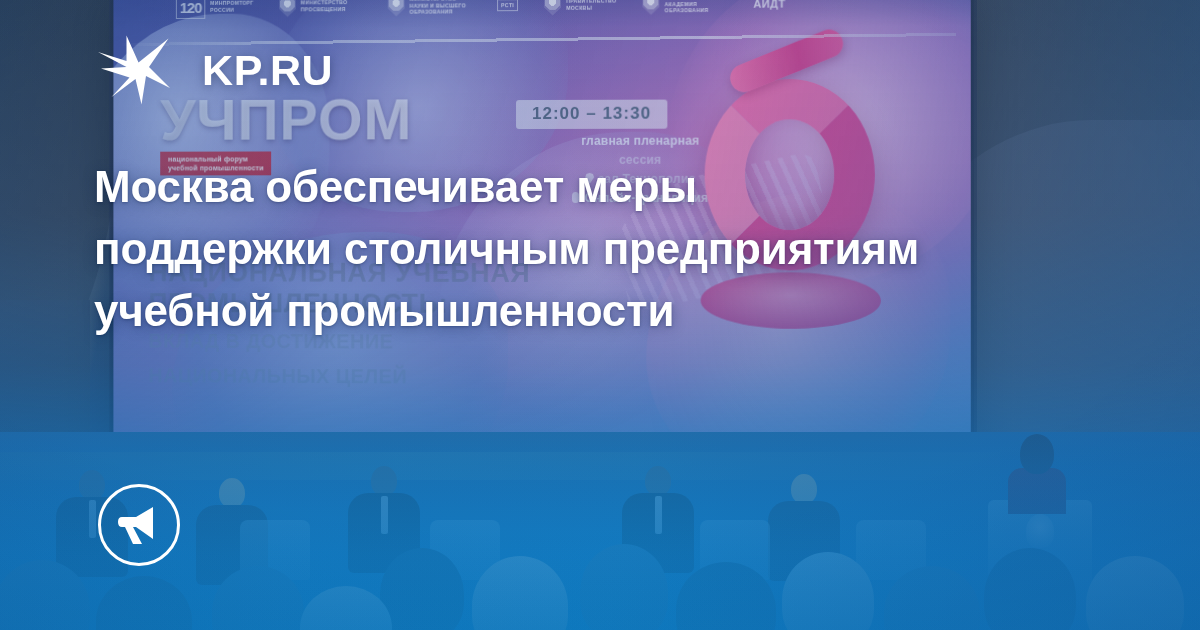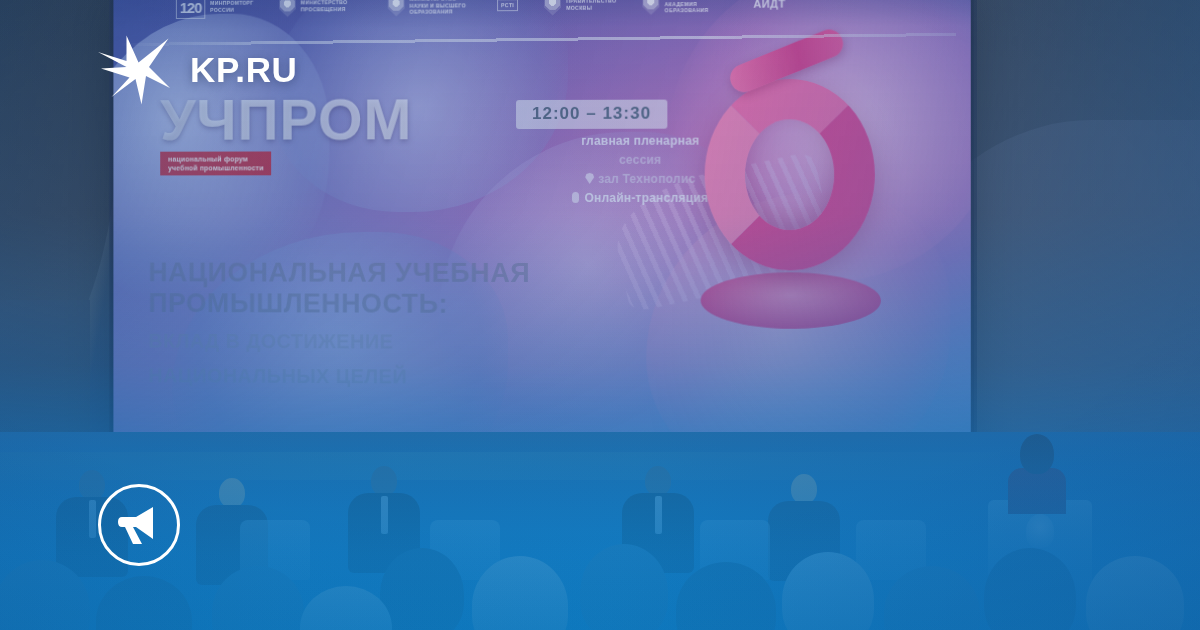--- a/index.html
+++ b/index.html
@@ -231,22 +231,23 @@
     position:absolute; inset:0;
     background:radial-gradient(130% 110% at 45% 40%, rgba(0,0,0,0) 40%, rgba(10,40,80,.22) 100%);
   }
 
   
   .ui { position:absolute; inset:0; }
 
   .brand { position:absolute; left:96px; top:34px; display:flex; align-items:center; gap:18px; }
   .brand-mark { width:76px; height:72px; flex:none; }
   .brand-name {
-    font-size:35px; font-weight:700; color:#fff; letter-spacing:.6px;
+    font-size:43px; font-weight:700; color:#fff; letter-spacing:.6px;
     text-shadow:0 2px 10px rgba(0,20,50,.35);
+    margin-left:12px;
   }
 
   .headline {
     position:absolute; left:94px; top:156px; width:830px;
     font-size:44px; line-height:62px; font-weight:700; color:#fff;
     letter-spacing:-.2px;
     text-shadow:0 2px 14px rgba(10,30,70,.40), 0 1px 3px rgba(10,30,70,.35);
   }
 
   .badge { position:absolute; left:98px; top:484px; display:flex; align-items:center; gap:26px; }
@@ -415,20 +416,21 @@
 
   <div class="ui">
 
     <div class="brand">
       <svg class="brand-mark" viewBox="0 0 100 96">
         <path fill="#ffffff" d="M2 24 L40 44 L6 46 L44 58 L20 84 L52 60 L60 94 L66 56 L98 72 L70 44 L96 6 L56 38 L40 2 L40 36 Z"></path>
       </svg>
       <div class="brand-name">KP.RU</div>
     </div>
 
+    <h1 class="headline">Москва обеспечивает меры поддержки столичным предприятиям учебной промышленности</h1>
 
     <div class="badge">
       <div class="badge-circle">
         <svg width="44" height="40" viewBox="0 0 44 40">
           <path fill="#ffffff" d="M5 12 L19 12 L36 2 L36 34 L19 22 L16 22 L25 39 L16 39 L8 22 L5 22 Q1 22 1 17 Q1 12 5 12 Z"></path>
         </svg>
       </div>
     </div>
 
   </div>

